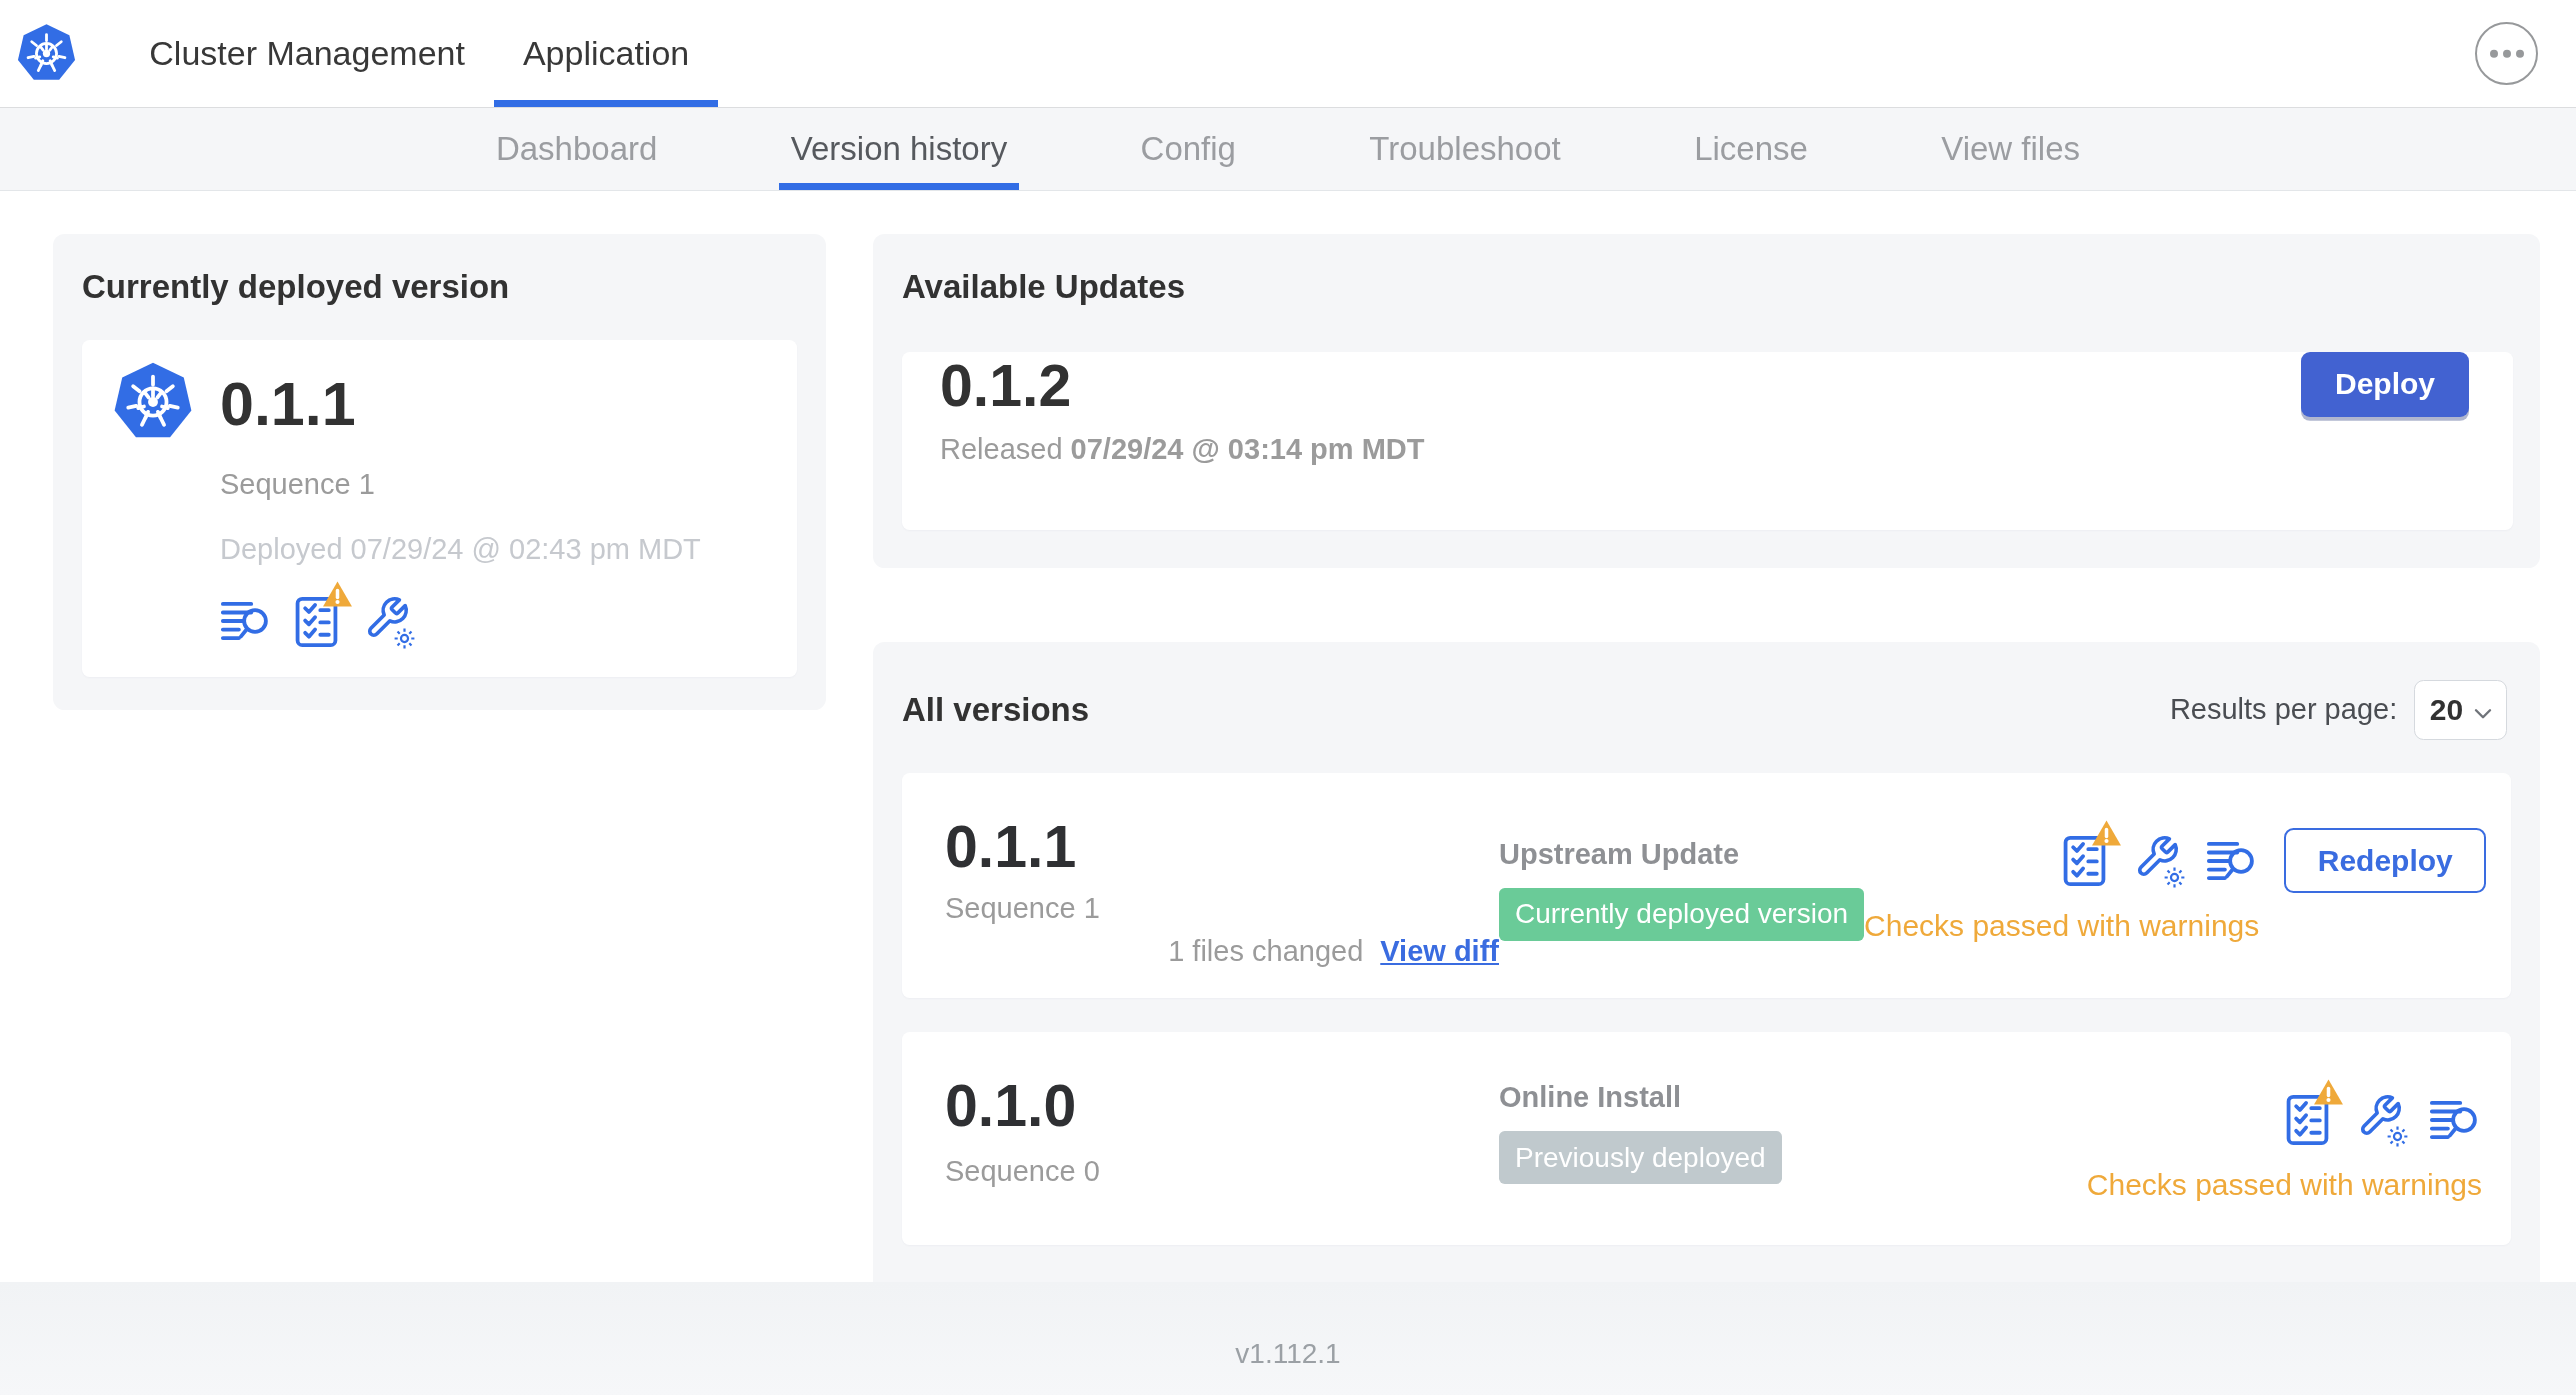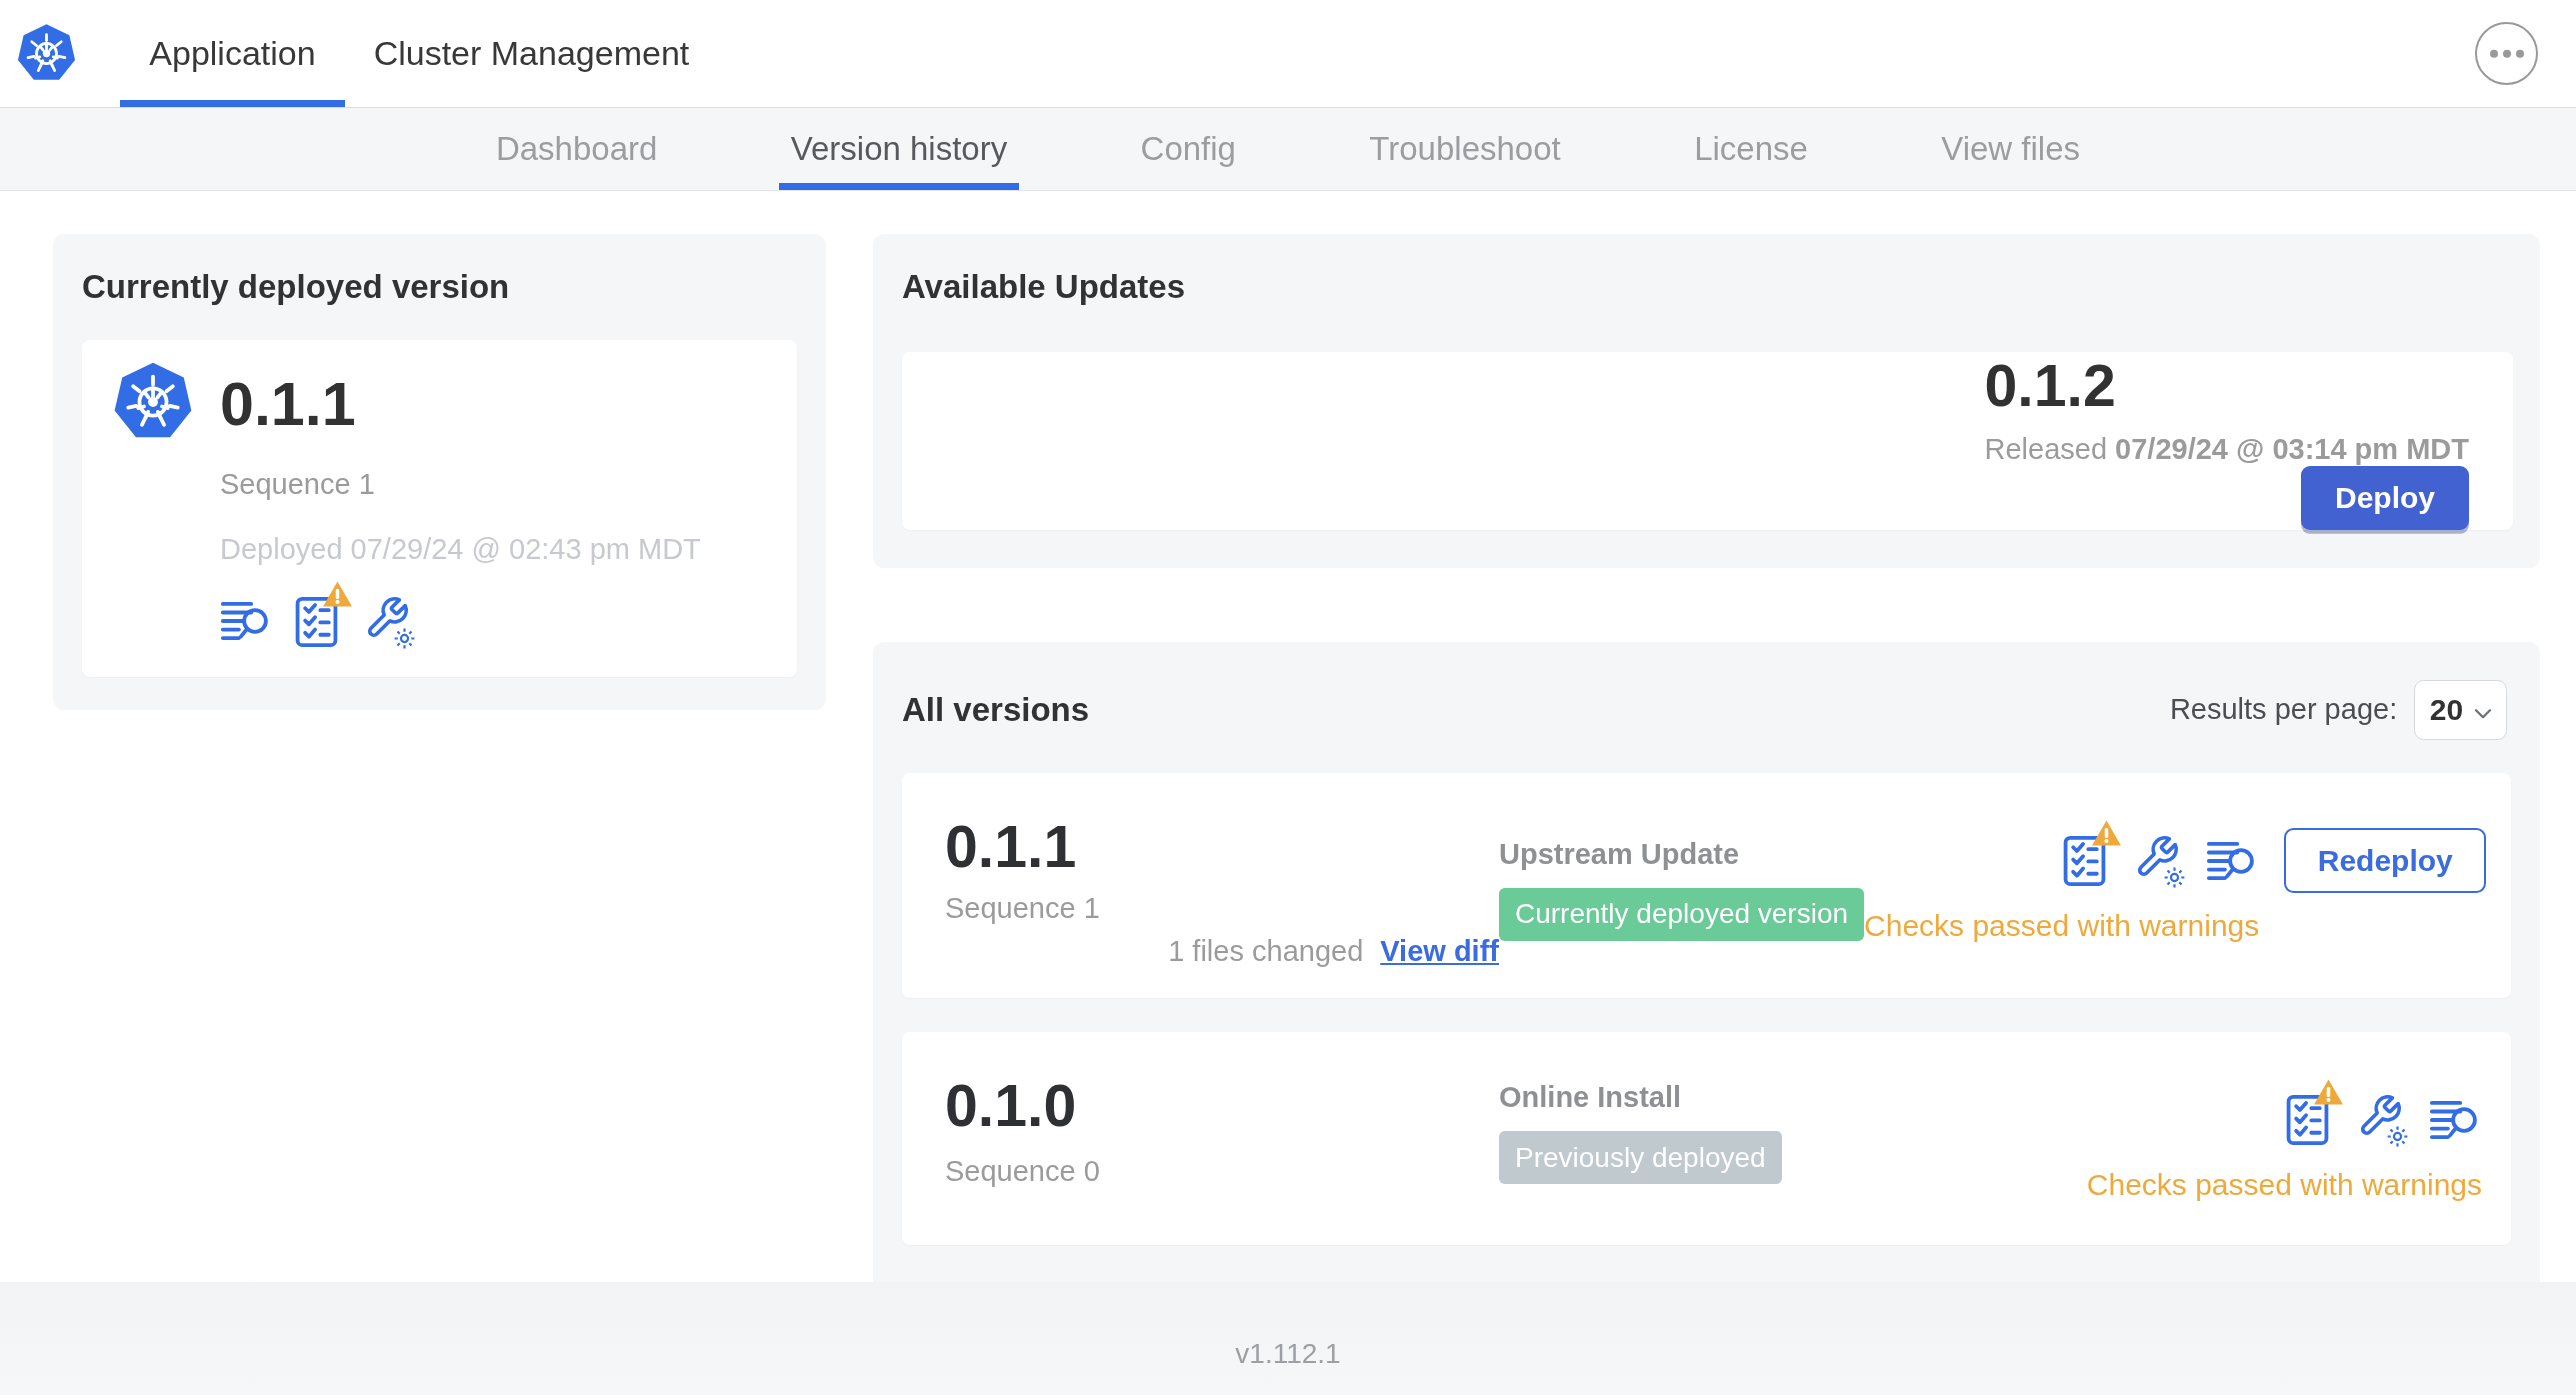--- a/index.html
+++ b/index.html
@@ -69,22 +69,22 @@
   .ic-pf { width:45px; height:53px; }
   .pf-warn { position:absolute; top:-15.3px; right:-14.3px; width:31px; height:28px; }
   .cfg-wrap { width:53px; height:53px; position:relative; }
   .ic-wrench { width:46px; height:46px; }
   .ic-gear { position:absolute; right:-3.8px; bottom:-2.9px; width:25px; height:25px; }
 
   
   .right-col { width:1667px; }
   .updates-card { padding:34px 27px 38px 29px; }
   .updates-inner {
-    margin-top:46px; height:178px; display:flex; align-items:flex-end;
-    justify-content:space-between; padding:0 44px 0 38px;flex-direction:column;
+    margin-top:46px; height:178px; display:flex; align-items:flex-start;
+    justify-content:space-between; padding:0 44px 0 38px;
   }
   .ver-big2 { font-size:59px; font-weight:700; color:var(--text-dark,#323232); }
   .released-line { margin-top:13px; font-size:29px; color:var(--text-gray,#9b9b9b); }
   .released-line b { font-weight:700; }
   .btn-primary {
     background:var(--button-blue,#4262d1); color:#fff; font-size:30px; font-weight:700;
     font-family:inherit; height:65px; padding:0 34px; border:none; border-radius:9px;
     box-shadow:0 3.8px 0 rgba(47,62,130,.38); cursor:pointer;
   }
 
@@ -139,25 +139,25 @@
       <polygon points="50,2 87.5,20 96.8,60.5 70.8,93 29.2,93 3.2,60.5 12.5,20" fill="#326de5"></polygon>
       <g stroke="#ffffff" fill="none" stroke-width="4.6" stroke-linecap="round">
         <circle cx="50" cy="50" r="16.5"></circle>
         <path d="M50 29V19M66.4 36.9L74.2 30.7M70.5 54.7L80.2 56.9M59.1 68.9L63.5 77.9M40.9 68.9L36.5 77.9M29.5 54.7L19.8 56.9M33.6 36.9L25.8 30.7"></path>
         <path d="M50 43v-8M61 55.5l7 2M56 62l3 7M44 62l-3 7M39 55.5l-7 2M55.5 44.5l4.5-6M44.5 44.5l-4.5-6"></path>
       </g>
       <circle cx="50" cy="50" r="6" fill="#ffffff"></circle>
     </svg>
   </span>
   <nav class="topnav-tabs">
+    <div class="toptab">
+      <span>Cluster Management</span>
+    </div>
     <div class="toptab active">
       <span>Application</span>
-    </div>
-    <div class="toptab">
-      <span>Cluster Management</span>
     </div>
   </nav>
   <button class="ellipsis-btn">
     <span>
       <svg width="34" height="9.5" viewBox="0 0 34 8" fill="#97999b">
         <circle cx="4" cy="4" r="4"></circle>
           <circle cx="17" cy="4" r="4"></circle>
           <circle cx="30" cy="4" r="4"></circle>
       </svg>
     </span>

